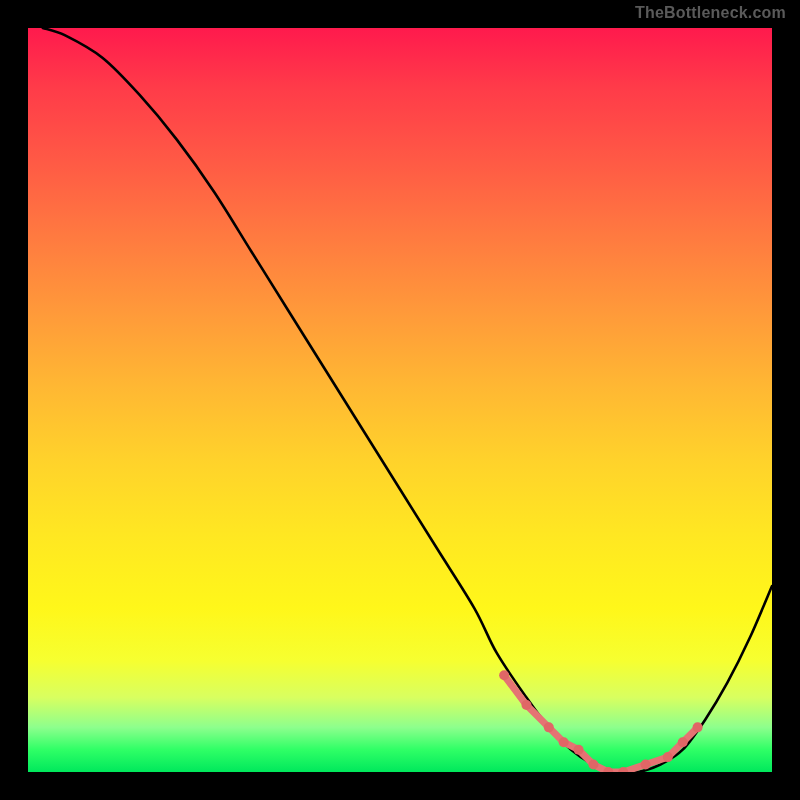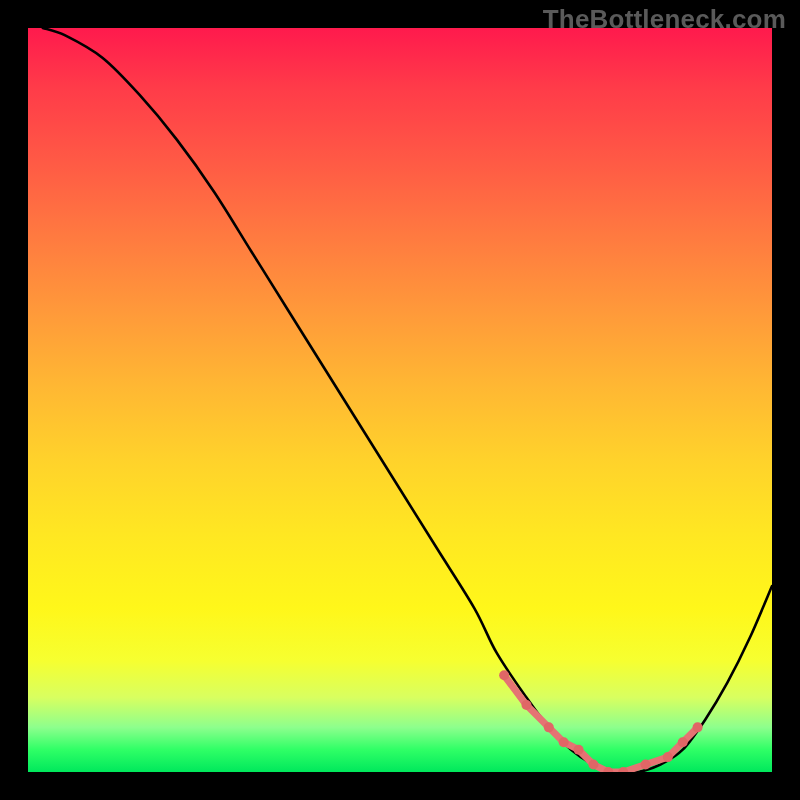--- a/index.html
+++ b/index.html
@@ -37,21 +37,21 @@
       #8dff8d 94%,
       #2fff66 97%,
       #00e85c 100%
     );
   }
   .watermark {
     position: absolute;
     top: 4px;
     right: 14px;
     font-family: Arial, Helvetica, sans-serif;
-    font-size: 26px;
+    font-size: 16px;
     font-weight: 600;
     color: #5a5a5a;
     letter-spacing: 0.2px;
     user-select: none;
   }
   svg.curve {
     position: absolute;
     left: 0;
     top: 0;
   }

